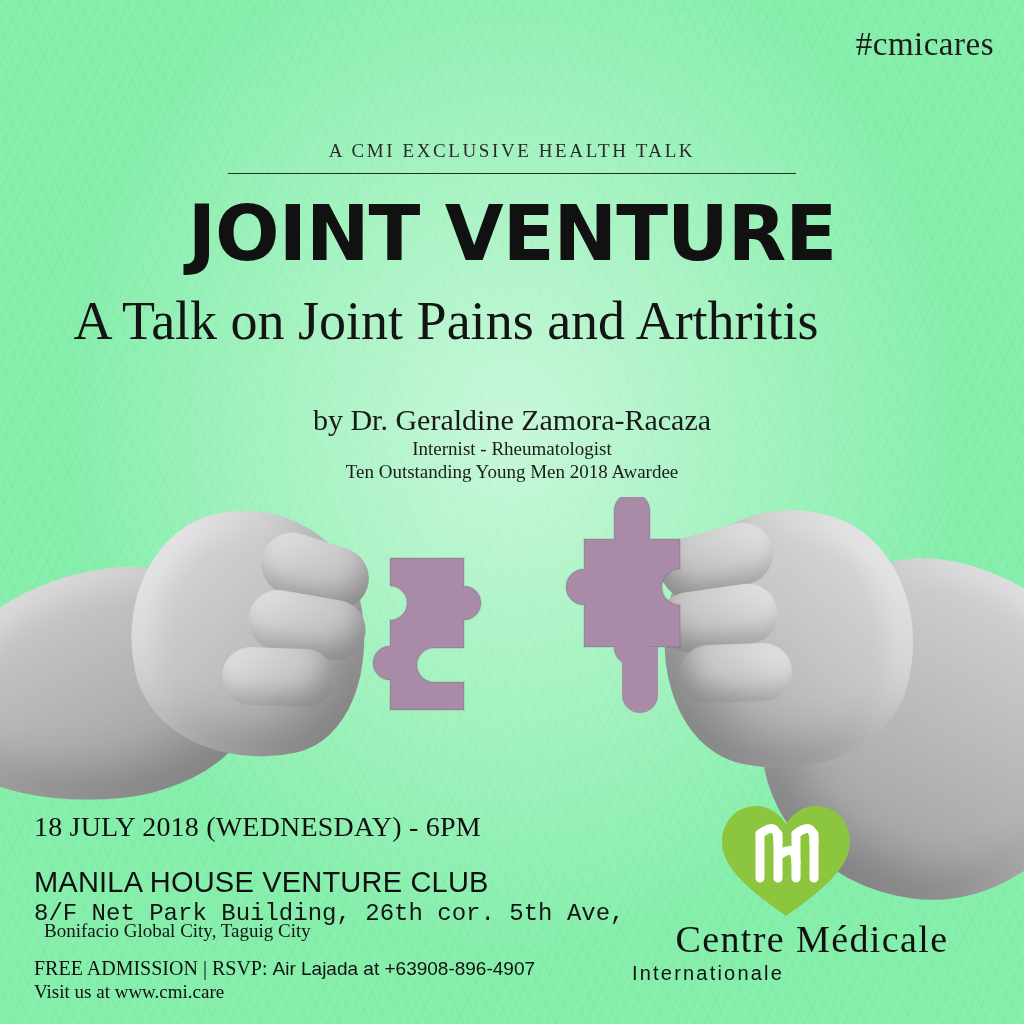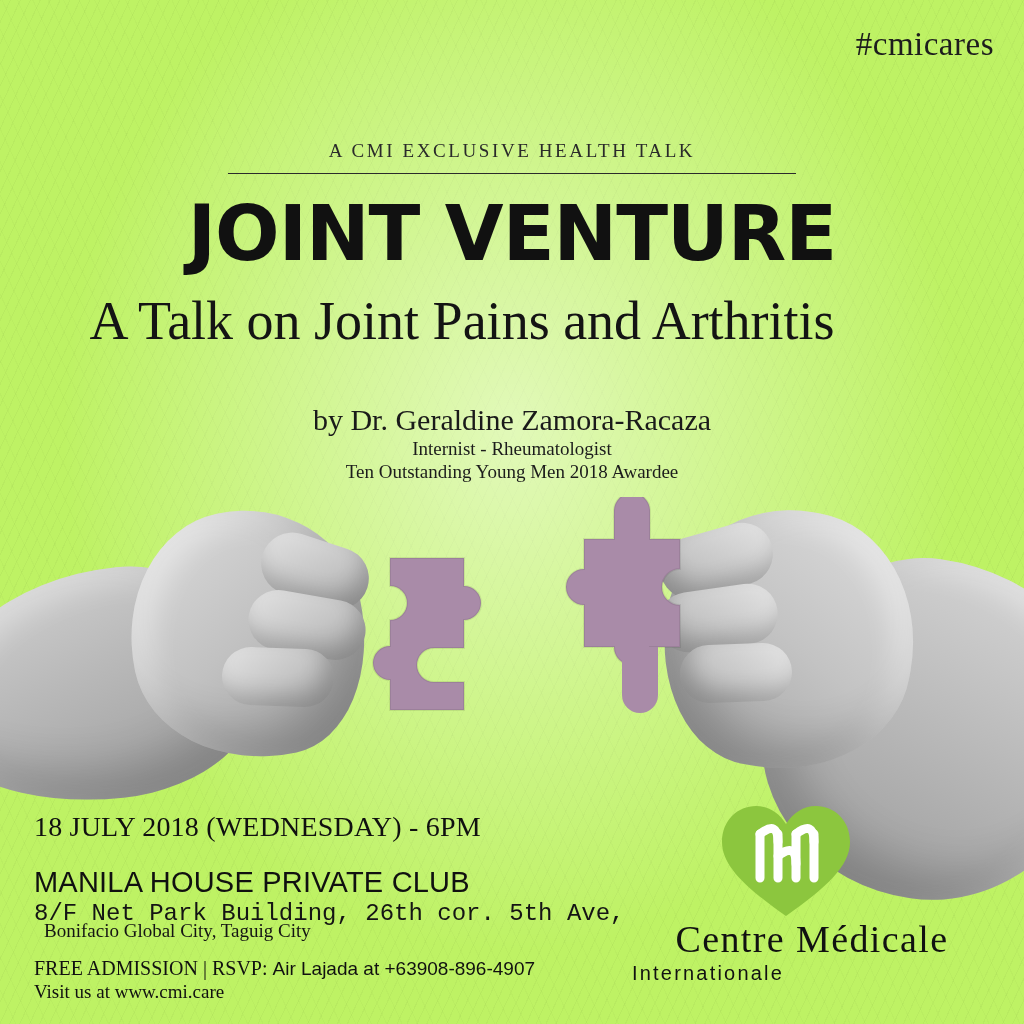--- a/index.html
+++ b/index.html
@@ -11,21 +11,21 @@
     height: 1024px;
     overflow: hidden;
     font-family: "Liberation Serif", serif;
     background: #f2f1ee;
   }
 
   #poster {
     position: relative;
     width: 1024px;
     height: 1024px;
-    background: #bef264;
+    background: #86efac;
     overflow: hidden;
   }
 
   
   .bg-texture {
     position: absolute;
     inset: 0;
     background-image:
       repeating-linear-gradient(115deg, rgba(0,0,0,0.030) 0px, rgba(0,0,0,0.030) 1px, rgba(0,0,0,0) 1px, rgba(0,0,0,0) 9px),
       repeating-linear-gradient(65deg, rgba(0,0,0,0.018) 0px, rgba(0,0,0,0.018) 1px, rgba(0,0,0,0) 1px, rgba(0,0,0,0) 14px);
@@ -91,21 +91,20 @@
   .subtitle {
     position: absolute;
     top: 293px;
     left: 0;
     width: 892px;
     text-align: center;
     font-family: "Liberation Serif", serif;
     font-size: 54px;
     color: #141414;
     line-height: 1.05;
-    padding-left: 16px;
   }
 
   .speaker {
     position: absolute;
     top: 403px;
     left: 0;
     width: 1024px;
     text-align: center;
     font-family: "Liberation Serif", serif;
     font-size: 30px;
@@ -356,21 +355,21 @@
   <div class="rule"></div>
 
   <div class="title">JOINT VENTURE</div>
   <div class="subtitle">A Talk on Joint Pains and Arthritis</div>
 
   <div class="speaker">by Dr. Geraldine Zamora-Racaza</div>
   <div class="speaker-role">Internist - Rheumatologist</div>
   <div class="speaker-award">Ten Outstanding Young Men 2018 Awardee</div>
 
   <div class="ft-date">18 JULY 2018 (WEDNESDAY) - 6PM</div>
-  <div class="ft-venue">MANILA HOUSE PRIVATE CLUB</div>
+  <div class="ft-venue">MANILA HOUSE VENTURE CLUB</div>
   <div class="ft-addr1">8/F Net Park Building, 26th cor. 5th Ave,</div>
   <div class="ft-addr2">Bonifacio Global City, Taguig City</div>
   <div class="ft-rsvp">
     <span>FREE ADMISSION | RSVP:</span>
     <span class="contact">Air Lajada at +63908-896-4907</span>
   </div>
   <div class="ft-web">Visit us at www.cmi.care</div>
 
   <div class="logo-mark">
     <svg width="140" height="120" viewBox="0 0 140 120" aria-hidden="true">

